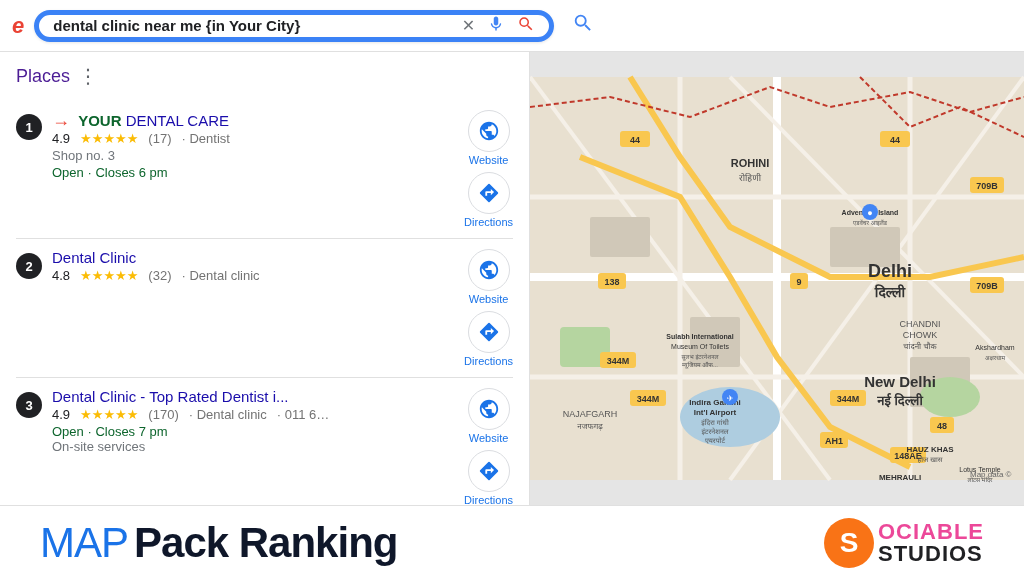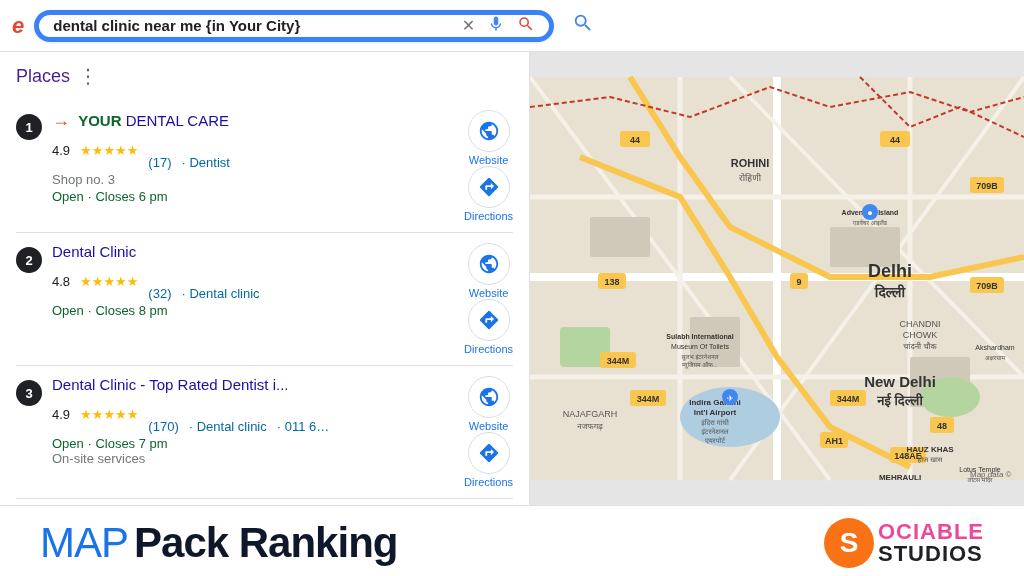--- a/index.html
+++ b/index.html
@@ -144,36 +144,36 @@
       display: flex;
       align-items: center;
       gap: 10px;
       margin-bottom: 2px;
     }
     .stars {
       color: #fbbc05;
       font-size: 13px;
     }
     .rating-count {
-      color: #0369a1;
-      margin-top: 24px;
+      color: #737373;
     }
     .place-detail {
       font-size: 13px;
       color: #70757a;
       margin-bottom: 2px;
     }
     .place-status {
       font-size: 13px;
       color: #0d652d;
     }
     .place-actions {
       display: flex;
       flex-direction: column;
       align-items: center;
+      gap: 6px;
       margin-left: 8px;
     }
     .action-btn {
       display: flex;
       flex-direction: column;
       align-items: center;
       gap: 2px;
       cursor: pointer;
       font-size: 11px;
       color: #1a73e8;
@@ -353,23 +353,20 @@
       <div class="place-number">2</div>
       <div class="place-info">
         <div class="place-name">
           <span>Dental Clinic</span>
         </div>
         <div class="place-rating">
           <span>4.8</span>
           <span class="stars">★★★★★</span>
           <span class="rating-count">(32)</span>
           <span class="rating-count">· <span>Dental clinic</span></span>
-        </div>
-        <div class="place-status">
-          <span>Open</span> · <span>Closes 8 pm</span>
         </div>
       </div>
       <div class="place-actions">
         <button class="action-btn">
           <div class="action-icon-circle">
             <svg width="22" height="22" viewBox="0 0 24 24" fill="#1a73e8">
                 <path d="M12 2C6.48 2 2 6.48 2 12s4.48 10 10 10 10-4.48 10-10S17.52 2 12 2zm-1 17.93c-3.95-.49-7-3.85-7-7.93 0-.62.08-1.21.21-1.79L9 15v1c0 1.1.9 2 2 2v1.93zm6.9-2.54c-.26-.81-1-1.39-1.9-1.39h-1v-3c0-.55-.45-1-1-1H8v-2h2c.55 0 1-.45 1-1V7h2c1.1 0 2-.9 2-2v-.41c2.93 1.19 5 4.06 5 7.41 0 2.08-.8 3.97-2.1 5.39z"></path>
               </svg>
           </div>
           <span>Website</span>

